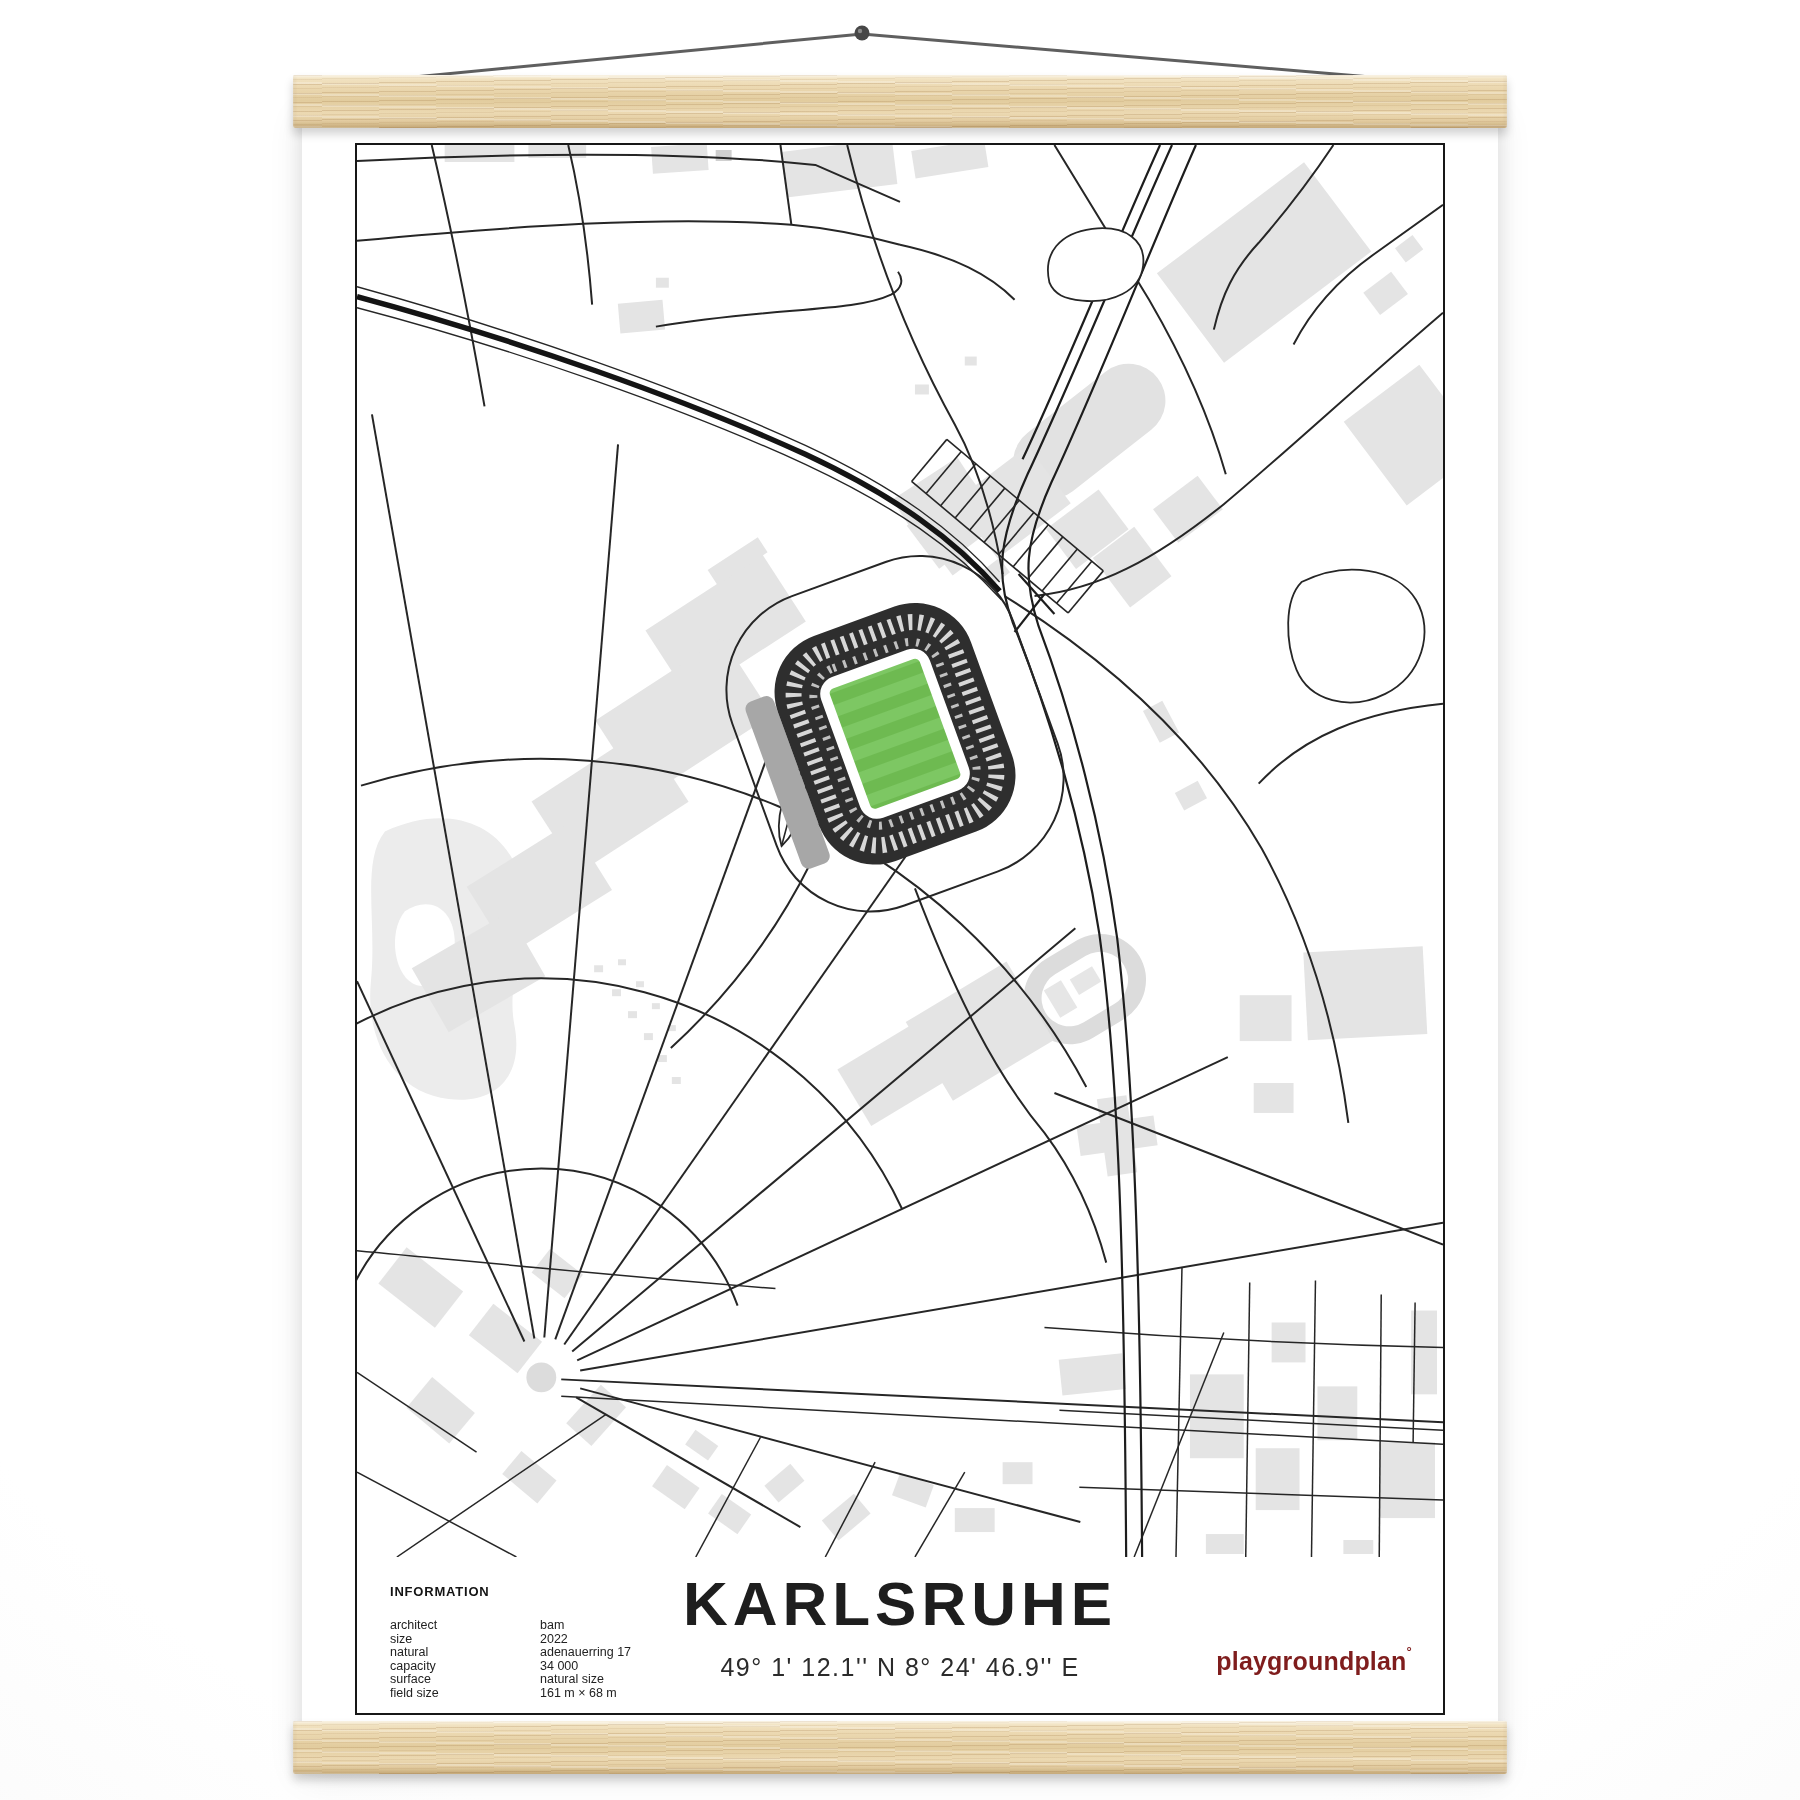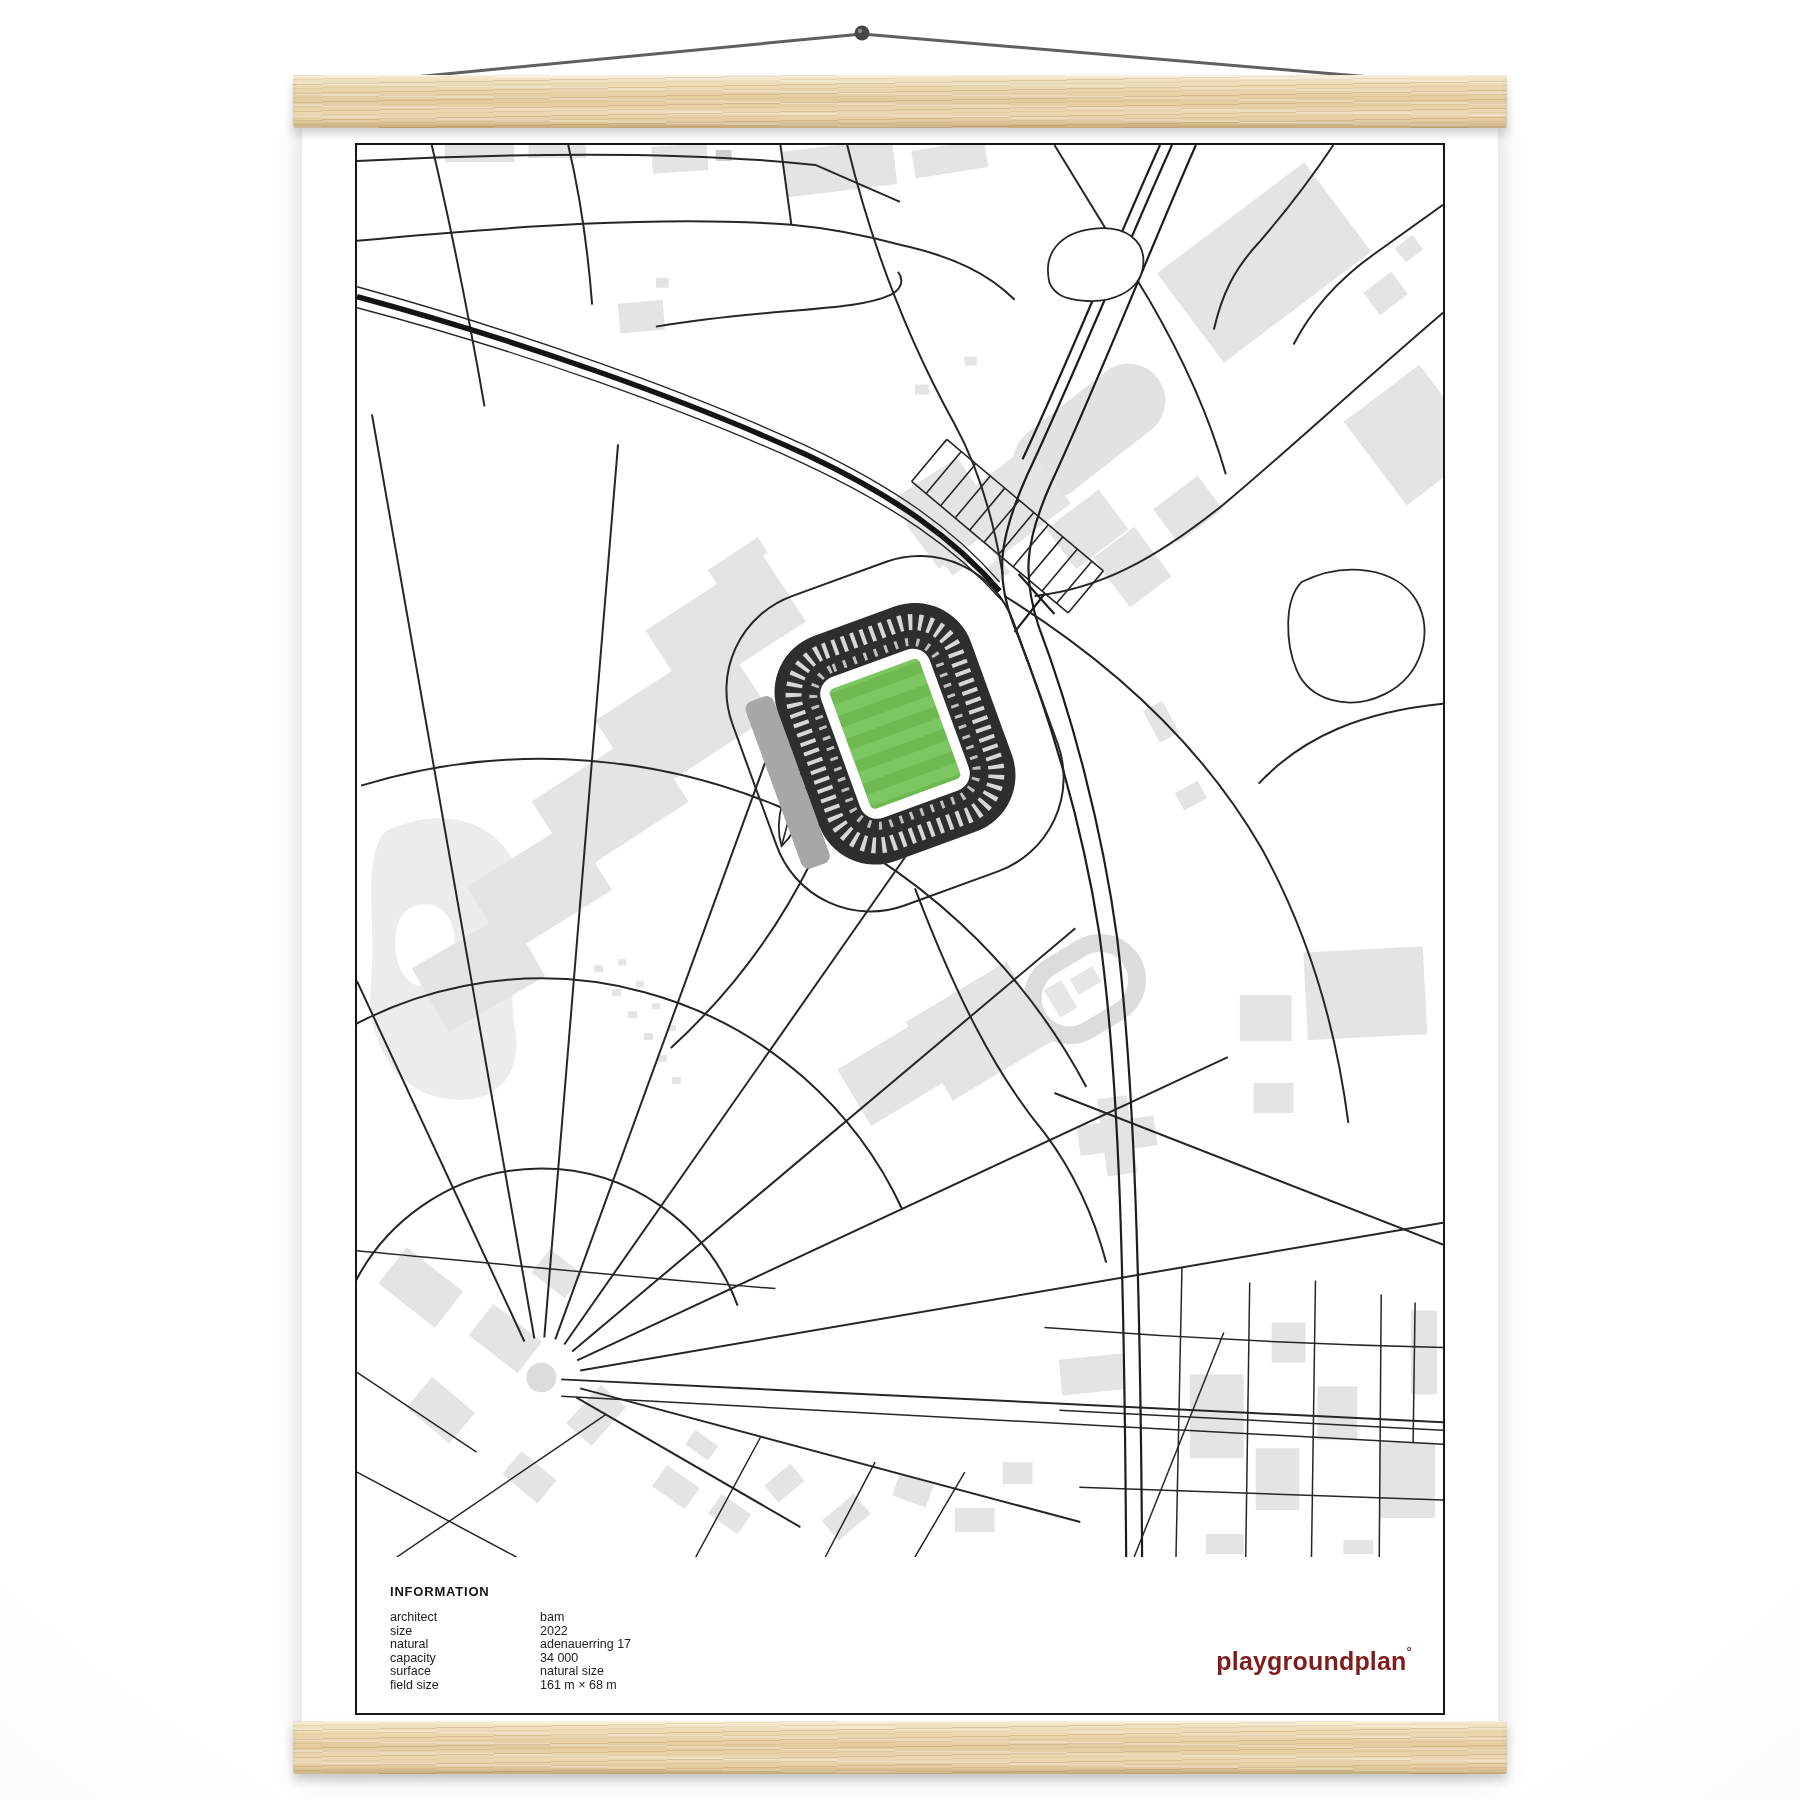--- a/index.html
+++ b/index.html
@@ -51,21 +51,21 @@
   .park{fill:#ececec;stroke:none;}
   .outline{fill:#ffffff;stroke:var(--road,#262626);stroke-width:1.8;}
   .turf-a{fill:var(--pitch-a,#7dc763);}
   .turf-b{fill:var(--pitch-b,#6eba51);}
 
   
   .info{
     position:absolute;left:88px;top:1484px;width:360px;color:#1c1c1c;
   }
   .info-heading{font-size:13px;font-weight:700;letter-spacing:.8px;color:#141414;}
-  .info-rows{margin-top:12px;}
+  .info-rows{margin-top:20px;}
   .info-row{display:flex;font-size:12.5px;line-height:13.6px;color:#222;}
   .info-row .lbl{width:150px;flex:0 0 150px;}
   .title-wrap{position:absolute;left:55px;top:1468px;width:1086px;text-align:center;color:#1b1b1b;}
   .city-title{font-size:62px;font-weight:700;letter-spacing:5px;color:#1e1e1e;}
   .city-coords{margin-top:14px;font-size:25px;letter-spacing:1.5px;color:#2b2b2b;font-weight:400;}
   .brand{
     position:absolute;right:86px;top:1544px;font-size:25px;font-weight:700;color:#7f1d1d;letter-spacing:.2px;
   }
   .brand .mark{font-size:13px;vertical-align:14px;font-weight:700;}
 </style>
@@ -325,20 +325,24 @@
           <span class="lbl">surface</span>
           <span class="val">natural size</span>
         </div>
         <div class="info-row">
           <span class="lbl">field size</span>
           <span class="val">161 m × 68 m</span>
         </div>
       </div>
     </div>
 
+    <div class="title-wrap">
+      <div class="city-title">KARLSRUHE</div>
+      <div class="city-coords">49° 1' 12.1'' N  8° 24' 46.9'' E</div>
+    </div>
 
     <div class="brand"><span>playgroundplan</span><span class="mark">°</span></div>
   </div>
 
   <div class="rail top"></div>
   <div class="rail bottom"></div>
 
 </div>
 
 </body></html>

